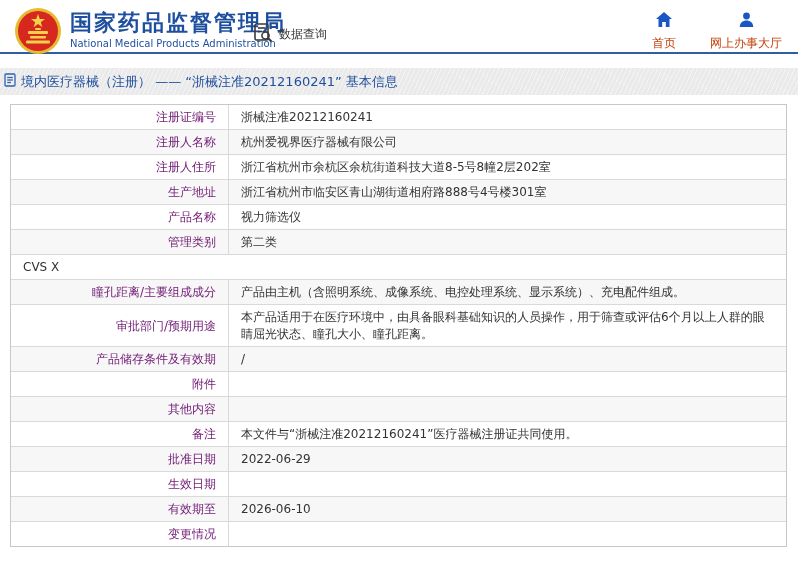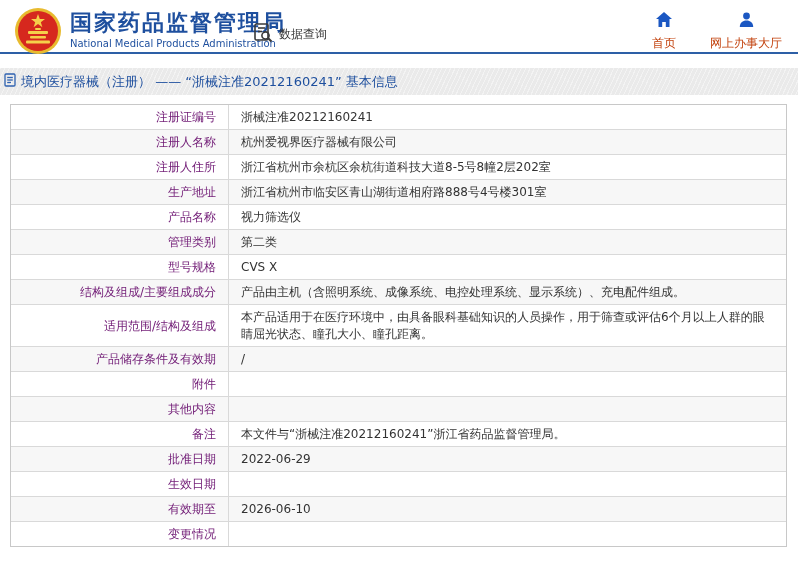--- a/index.html
+++ b/index.html
@@ -121,46 +121,45 @@
     </div>
     <div class="row">
       <div class="cell label">产品名称</div>
       <div class="cell value">视力筛选仪</div>
     </div>
     <div class="row">
       <div class="cell label">管理类别</div>
       <div class="cell value">第二类</div>
     </div>
     <div class="row">
-      <div class="cell label">型号规格</div>
       <div class="cell value">CVS X</div>
     </div>
     <div class="row">
-      <div class="cell label">结构及组成/主要组成成分</div>
+      <div class="cell label">瞳孔距离/主要组成成分</div>
       <div class="cell value">产品由主机（含照明系统、成像系统、电控处理系统、显示系统）、充电配件组成。</div>
     </div>
     <div class="row">
-      <div class="cell label">适用范围/结构及组成</div>
+      <div class="cell label">审批部门/预期用途</div>
       <div class="cell value">本产品适用于在医疗环境中，由具备眼科基础知识的人员操作，用于筛查或评估6个月以上人群的眼睛屈光状态、瞳孔大小、瞳孔距离。</div>
     </div>
     <div class="row">
       <div class="cell label">产品储存条件及有效期</div>
       <div class="cell value">/</div>
     </div>
     <div class="row">
       <div class="cell label">附件</div>
       <div class="cell value"></div>
     </div>
     <div class="row">
       <div class="cell label">其他内容</div>
       <div class="cell value"></div>
     </div>
     <div class="row">
       <div class="cell label">备注</div>
-      <div class="cell value">本文件与“浙械注准20212160241”浙江省药品监督管理局。</div>
+      <div class="cell value">本文件与“浙械注准20212160241”医疗器械注册证共同使用。</div>
     </div>
     <div class="row">
       <div class="cell label">批准日期</div>
       <div class="cell value">2022-06-29</div>
     </div>
     <div class="row">
       <div class="cell label">生效日期</div>
       <div class="cell value"></div>
     </div>
     <div class="row">

